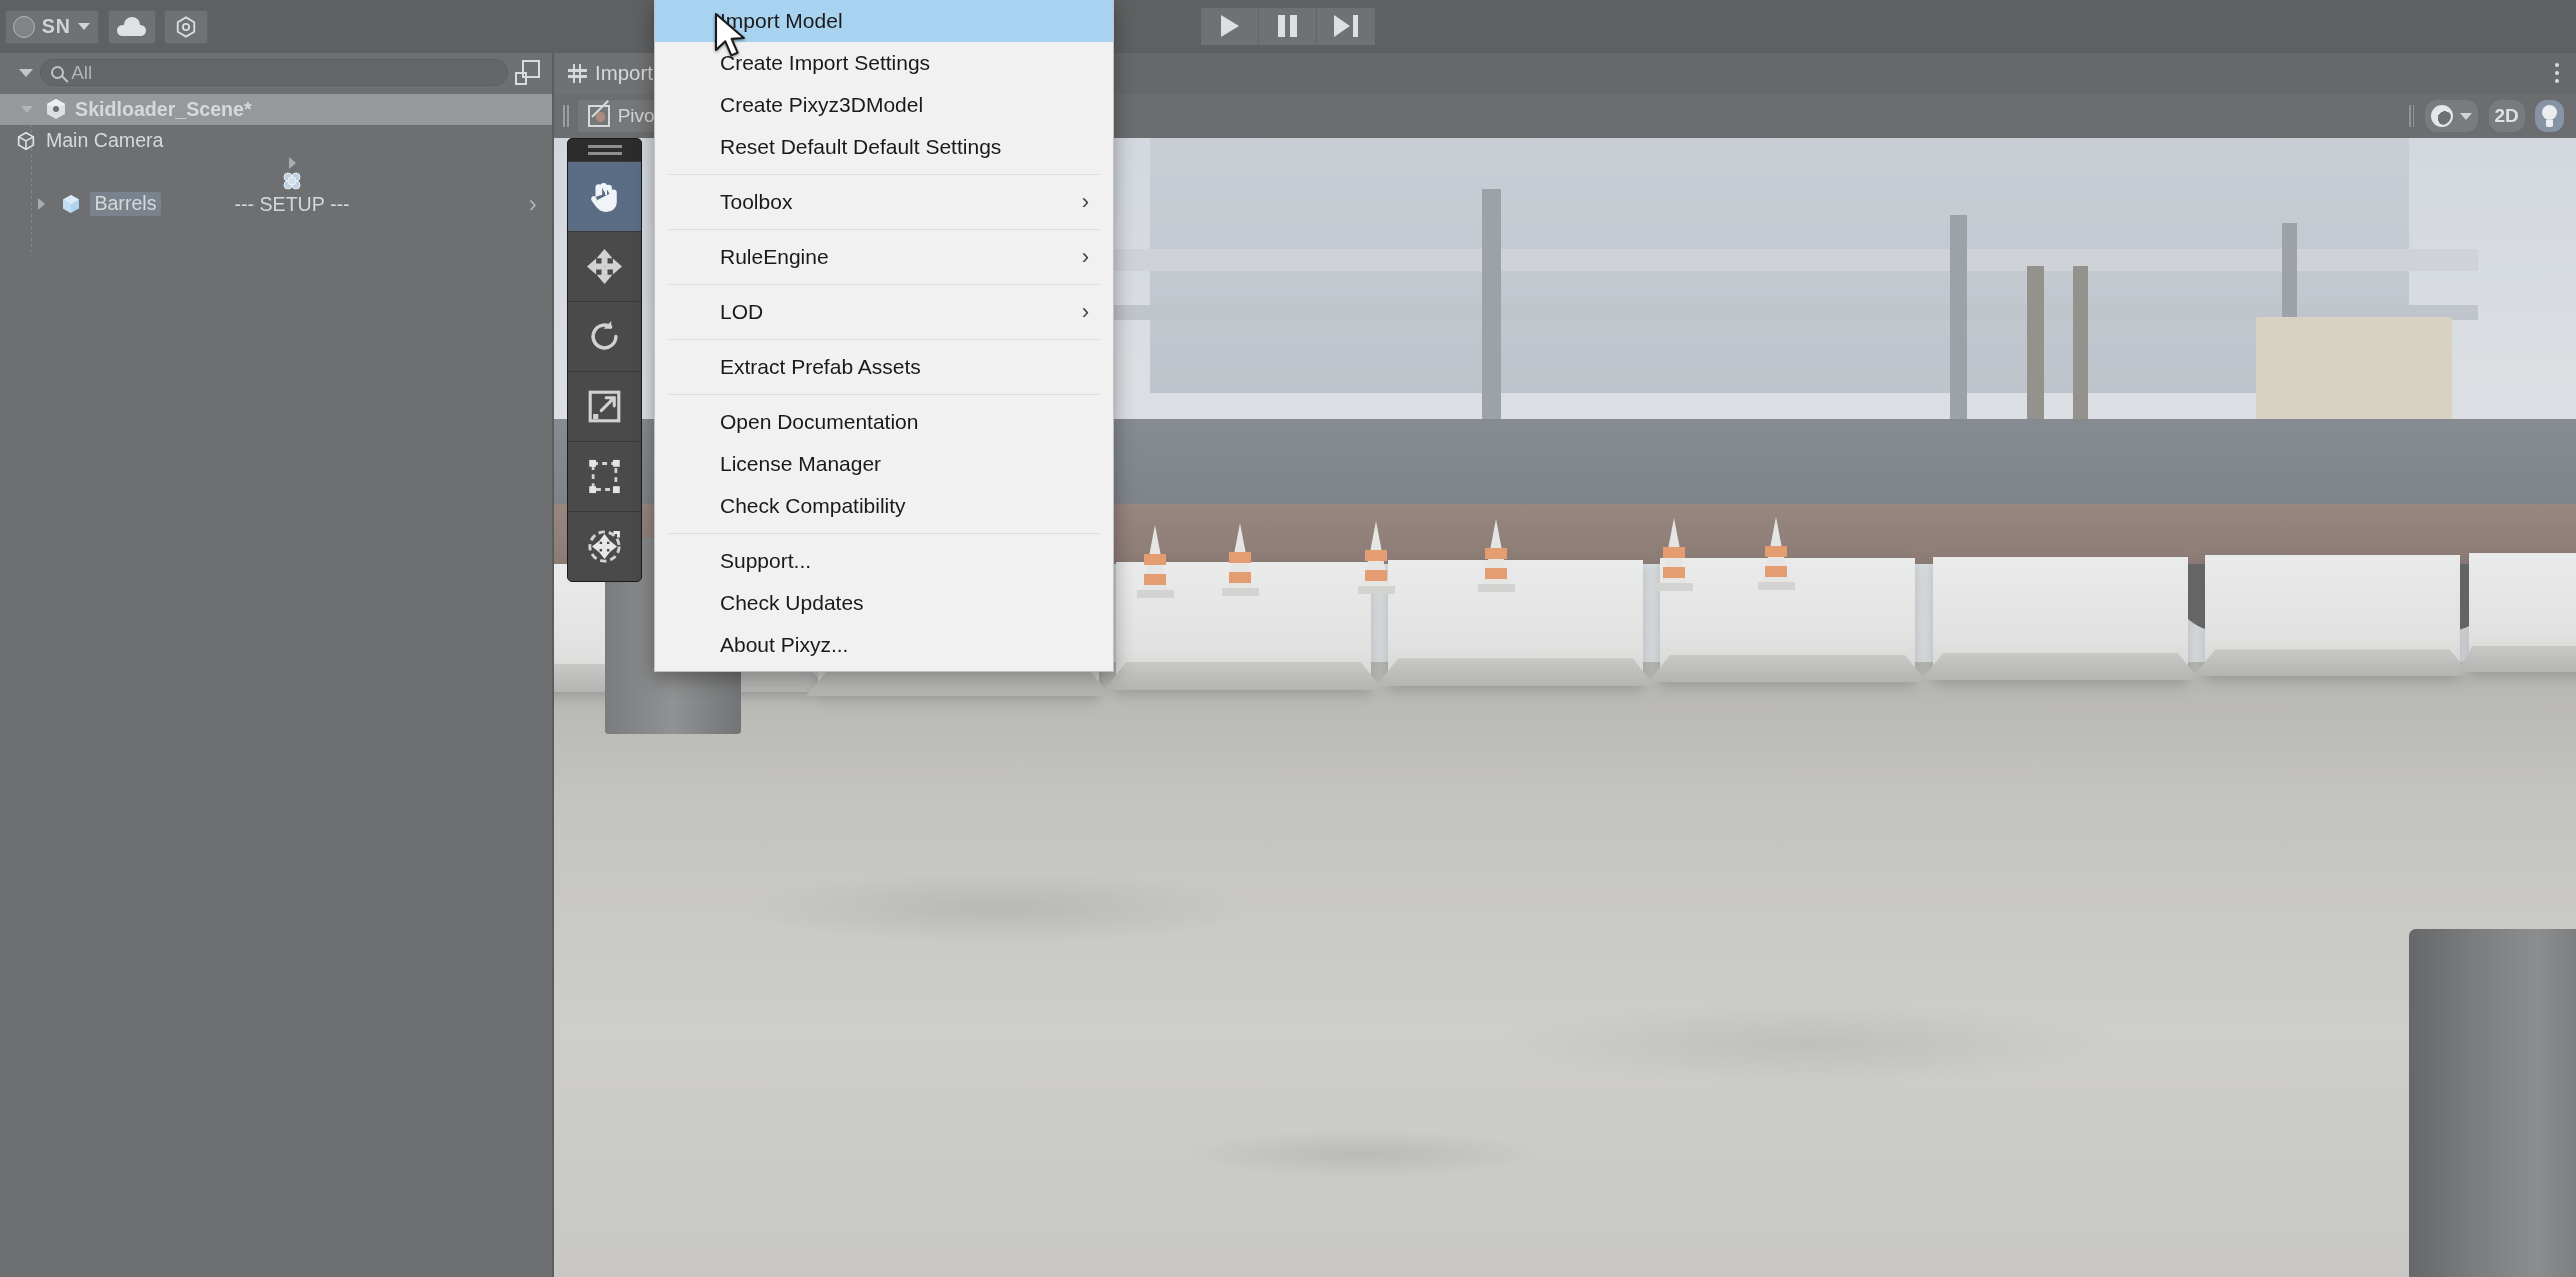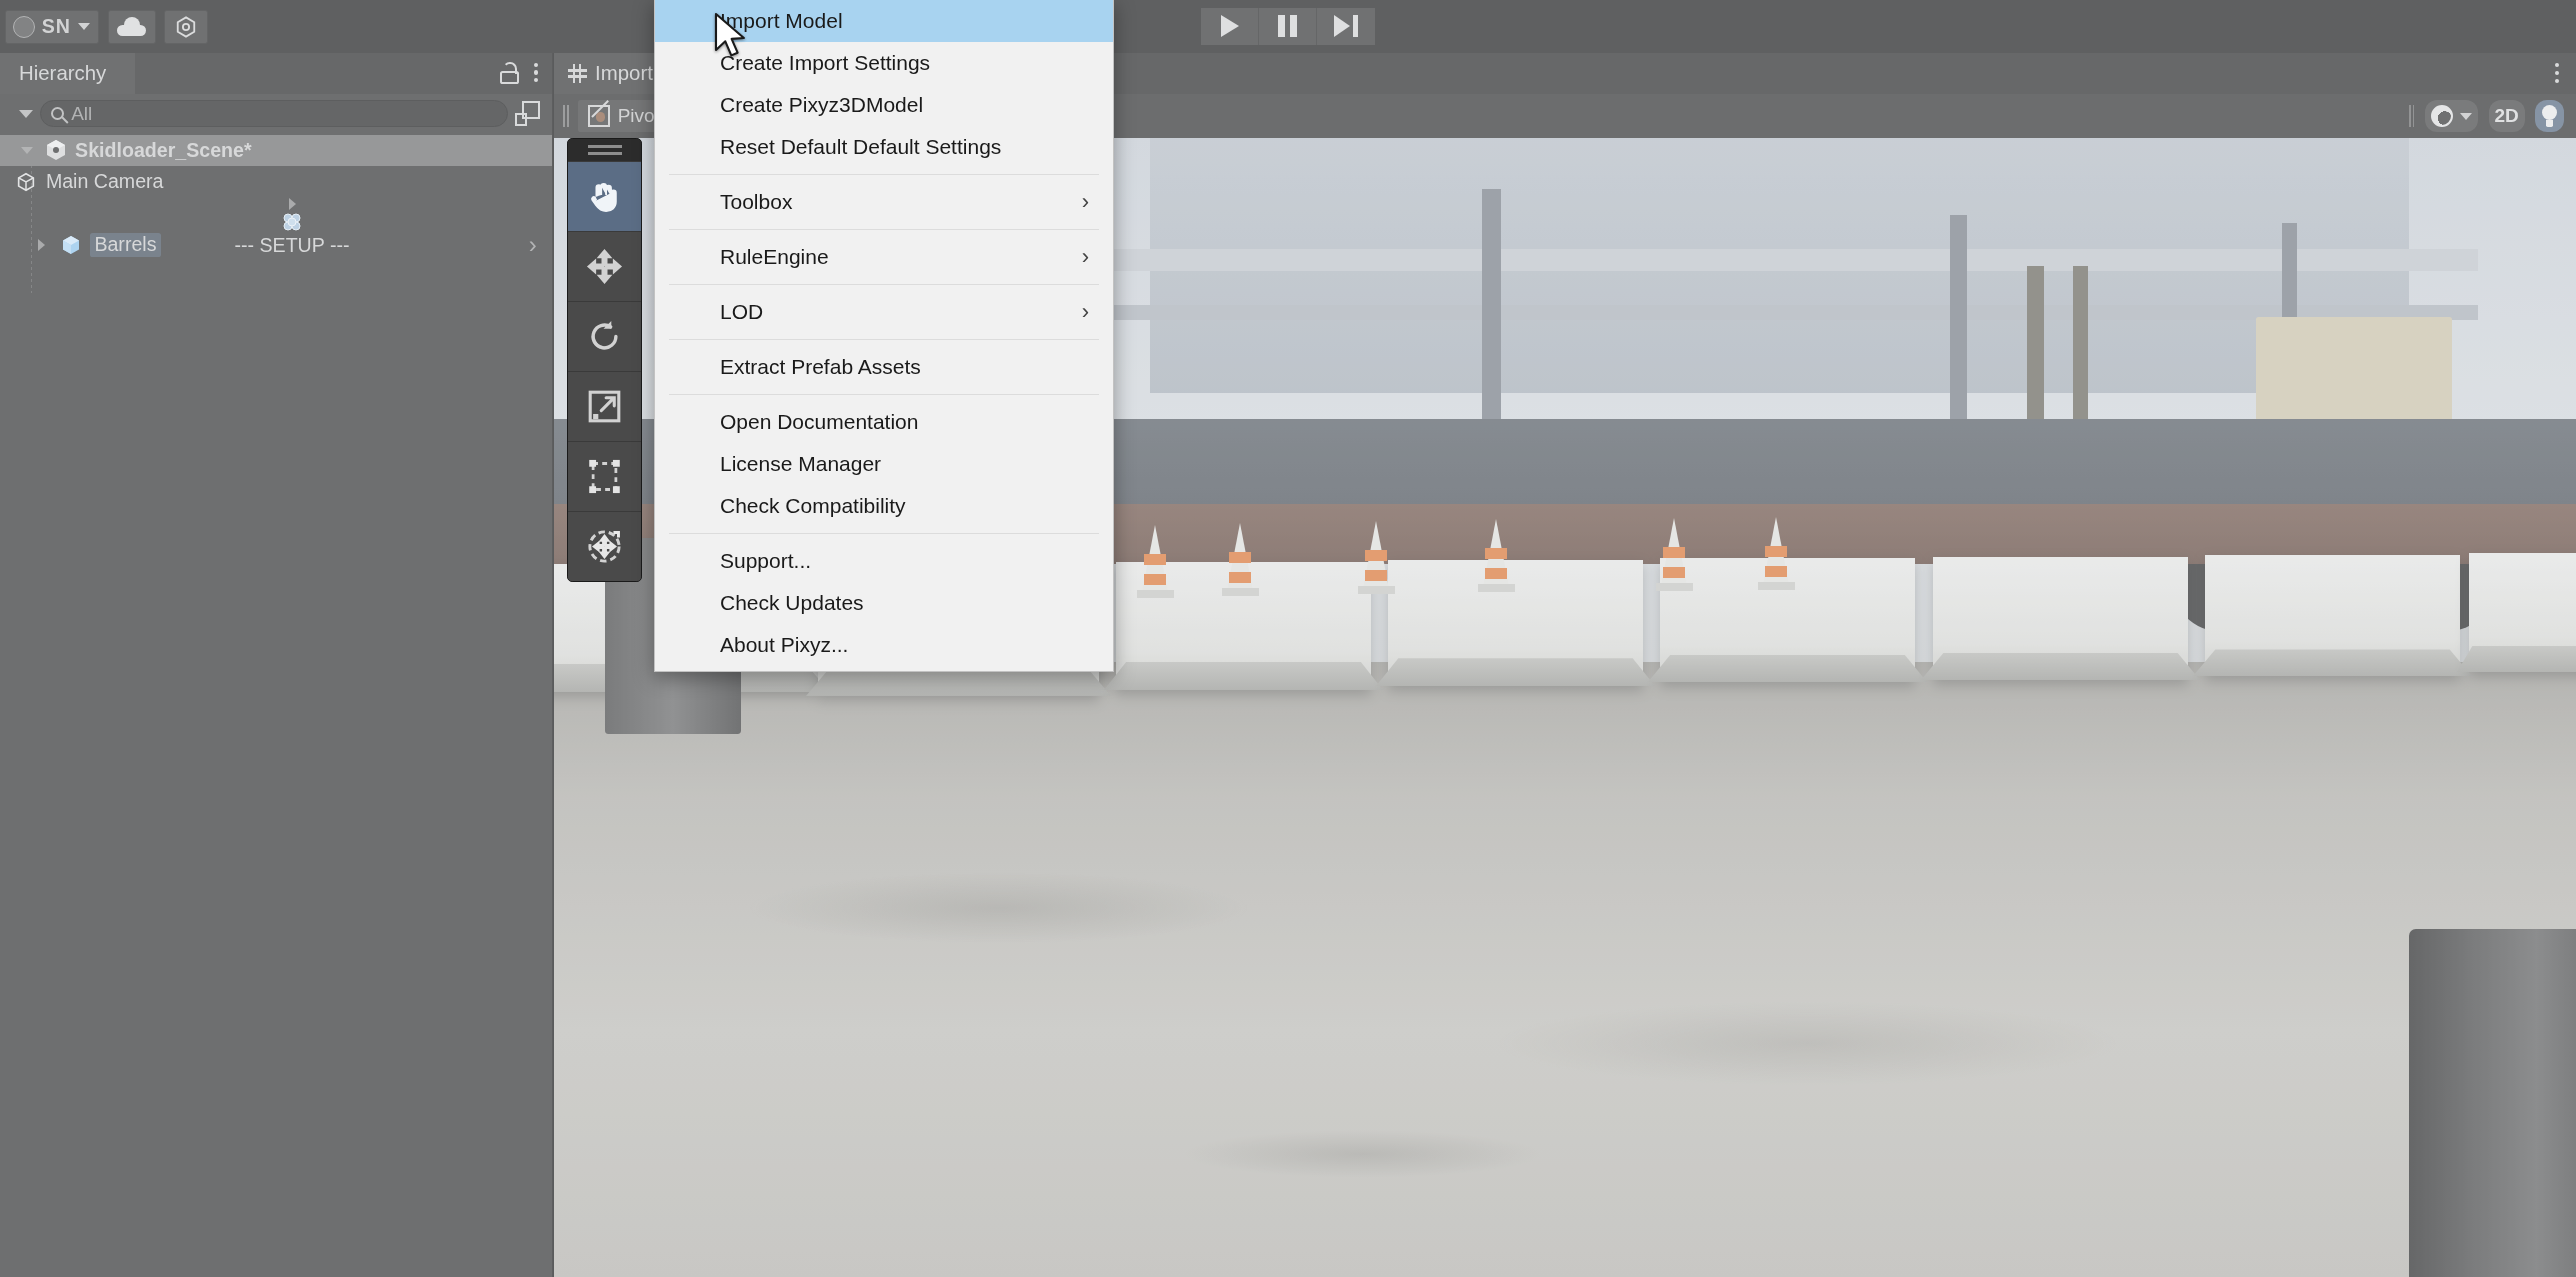--- a/index.html
+++ b/index.html
@@ -226,36 +226,20 @@
       <div class="pb-btn">
         <span class="step-ico">
             <span class="t"></span>
             <span class="b"></span>
           </span>
       </div>
     </div>
   </div>
 
   <div class="hierarchy">
-    <div class="h-tabbar">
-      <div class="h-tab">
-        <span>Hierarchy</span>
-      </div>
-      <div class="h-tab-icons">
-        <span class="lock-ico">
-            <span class="shackle"></span>
-            <span class="body"></span>
-          </span>
-        <span class="kebab">
-            <i></i>
-            <i></i>
-            <i></i>
-          </span>
-      </div>
-    </div>
 
     <div class="h-searchrow">
       <span class="h-caret-all"></span>
       <div class="h-search">
         <span class="mag"></span>
         <span class="h-search-text">All</span>
       </div>
       <span class="h-expand-ico">
           <span class="sq1"></span>
           <span class="sq2"></span>

